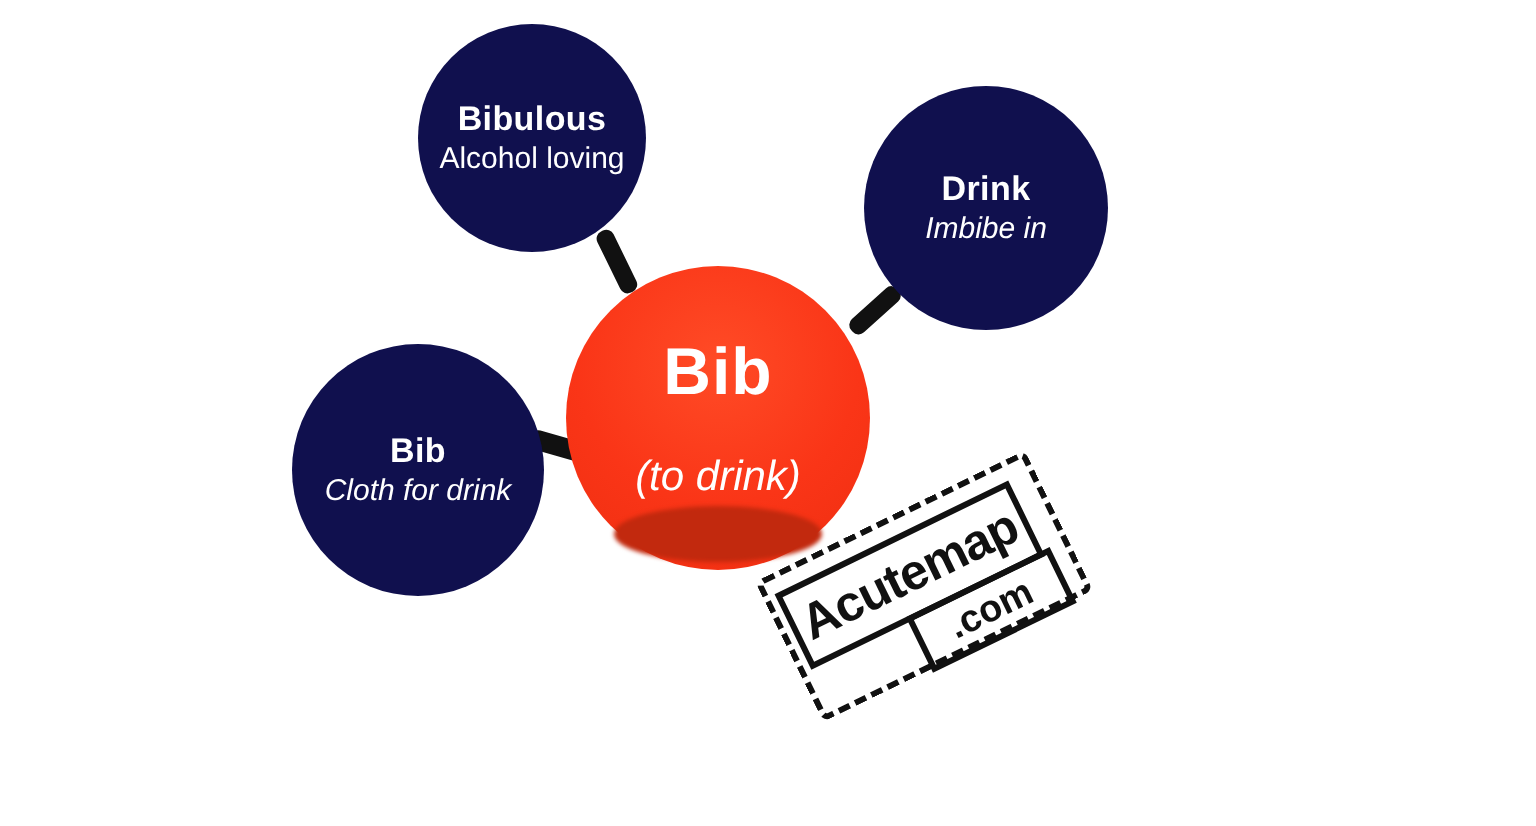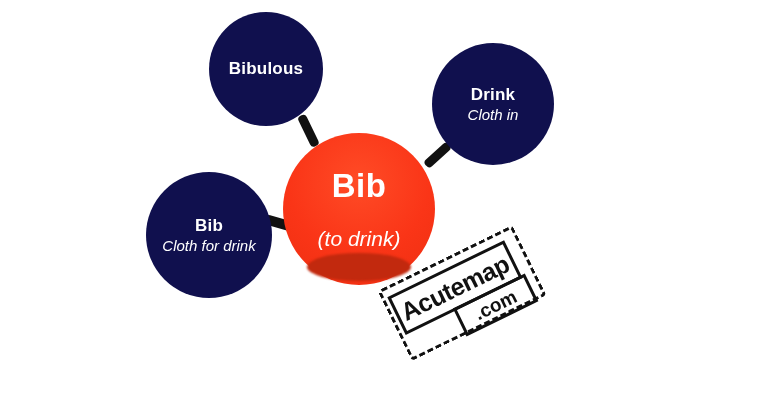--- a/index.html
+++ b/index.html
@@ -133,25 +133,26 @@
 <body>
 
 <div class="canvas">
 
   <div class="connector c-bibulous"></div>
   <div class="connector c-imbibe"></div>
   <div class="connector c-bibcloth"></div>
 
   <div class="node navy bibulous">
     <div class="word">Bibulous</div>
+    <div class="meaning">Alcohol loving</div>
   </div>
 
   <div class="node navy imbibe">
     <div class="word">Drink</div>
-    <div class="meaning it">Cloth in</div>
+    <div class="meaning it">Imbibe in</div>
   </div>
 
   <div class="node navy bibcloth">
     <div class="word">Bib</div>
     <div class="meaning it">Cloth for drink</div>
   </div>
 
   <div class="node center">
     <div class="bottom-shadow"></div>
     <div class="word">Bib</div>

